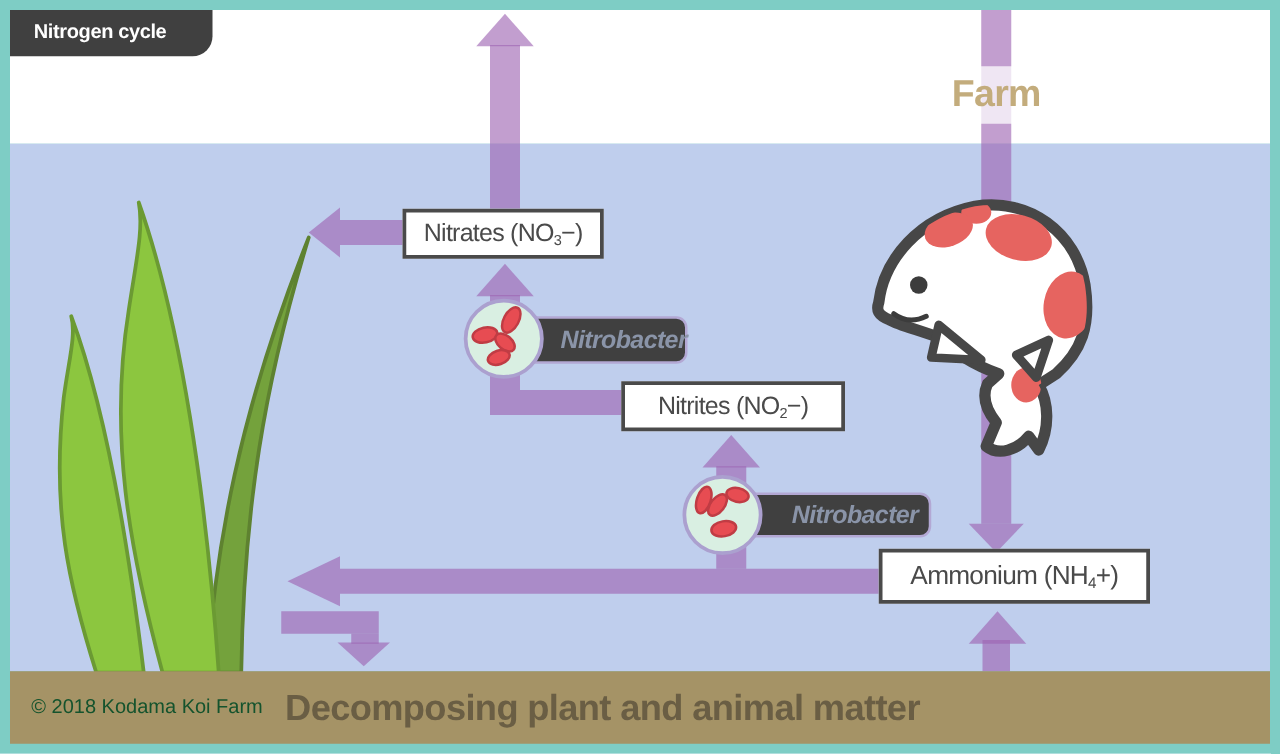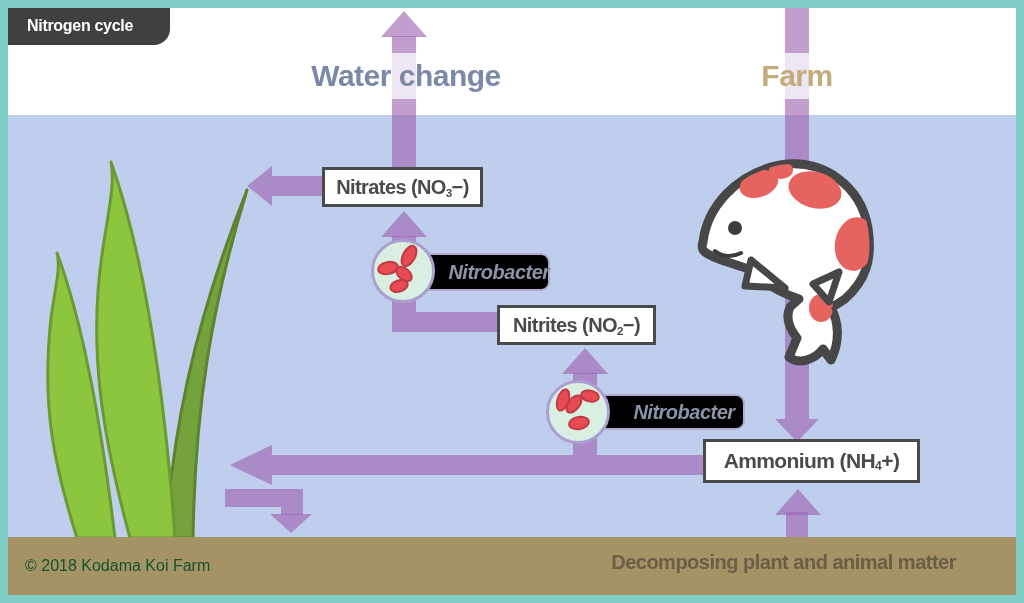--- a/index.html
+++ b/index.html
@@ -39,54 +39,54 @@
   .ahead { width: 0; height: 0; }
   .up    { border-left: 23px solid transparent; border-right: 23px solid transparent; border-bottom: 26px solid rgba(157,99,177,0.62); }
   .down  { border-left: 22px solid transparent; border-right: 22px solid transparent; border-top: 23px solid rgba(157,99,177,0.62); }
   .left  { border-top: 20px solid transparent; border-bottom: 20px solid transparent; border-right: 25px solid rgba(157,99,177,0.62); }
   .left-long { border-top: 20px solid transparent; border-bottom: 20px solid transparent; border-right: 42px solid rgba(157,99,177,0.62); }
 
   
   .node-box {
     position: absolute; z-index: 6;
     background: #FFFFFF; border: 3px solid #4A4A4A;
-    color: #4A4A4A; font-weight: bold;
+    color: #4A4A4A; font-weight: normal;
     display: flex; align-items: center; justify-content: center;
     letter-spacing: -0.6px; white-space: nowrap;
   }
   .node-box .sub { font-size: 0.58em; position: relative; top: 0.45em; }
   #box-nitrates { left: 322px; top: 167px; width: 161px; height: 40px; font-size: 20px; }
-  #box-nitrites { left: 497px; top: 305px; width: 159px; height: 40px; font-size: 20px; }
+  #box-nitrites { left: 497px; top: 305px; width: 179px; height: 40px; font-size: 20px; }
   #box-ammonium { left: 703px; top: 439px; width: 217px; height: 44px; font-size: 21px; }
 
   
   .germ-circle {
     position: absolute; z-index: 6; width: 64px; height: 64px;
     background: #D9EFE2; border: 3px solid #ABA0CF; border-radius: 50%;
   }
   .germ-pill {
     position: absolute; z-index: 5; height: 38px;
-    background: #000000; border: 2px solid #B3A8D4; border-radius: 9px;
+    background: #404040; border: 2px solid #B3A8D4; border-radius: 9px;
     color: #8A94A8; font-weight: bold; font-style: italic; font-size: 20px;
     display: flex; align-items: center; justify-content: center;
     padding-left: 30px; letter-spacing: -0.5px;
   }
   #nitrobacter-circle  { left: 371px; top: 239px; }
   #nitrobacter-pill    { left: 418px; top: 253px; width: 132px; }
   #nitrosomonas-circle { left: 546px; top: 380px; }
   #nitrosomonas-pill   { left: 593px; top: 394px; width: 152px; height: 36px; }
 
   
   #plant { position: absolute; left: 15px; top: 148px; z-index: 3; }
   #fish  { position: absolute; left: 693px; top: 156px; z-index: 4; }
 
   
   #decompose-label {
     position: absolute; left: 8px; top: 551px; width: 948px; z-index: 5;
-    text-align: right; color: #6A5E44; font-weight: bold; font-size: 20px;
+    text-align: center; color: #6A5E44; font-weight: bold; font-size: 29px;
     letter-spacing: -0.5px;
   }
   #copyright {
     position: absolute; left: 25px; top: 557px; z-index: 5;
     color: #14532d; font-size: 16px;
   }
 </style>
 </head>
 <body>
 
@@ -133,21 +133,20 @@
     <div class="shaft" style="left:225px; top:489px; width:78px; height:18px;"></div>
     <div class="shaft" style="left:281px; top:507px; width:22px; height:8px;"></div>
     <div class="ahead down" style="left:270px; top:514px; border-left-width:21px; border-right-width:21px; border-top-width:19px;"></div>
   </div>
 
   <div>
     <div class="ahead up" style="left:775px; top:489px;"></div>
     <div class="shaft" style="left:786px; top:512px; width:22px; height:25px;"></div>
   </div>
 
-  <div class="flow-label" id="water-change-label">Water change</div>
   <div class="flow-label" id="food-label">Farm</div>
 
   <div class="node-box" id="box-nitrates">
     <span>Nitrates (NO</span>
       <span class="sub">3</span>
       <span>−)</span>
   </div>
   <div class="node-box" id="box-nitrites">
     <span>Nitrites (NO</span>
       <span class="sub">2</span>

